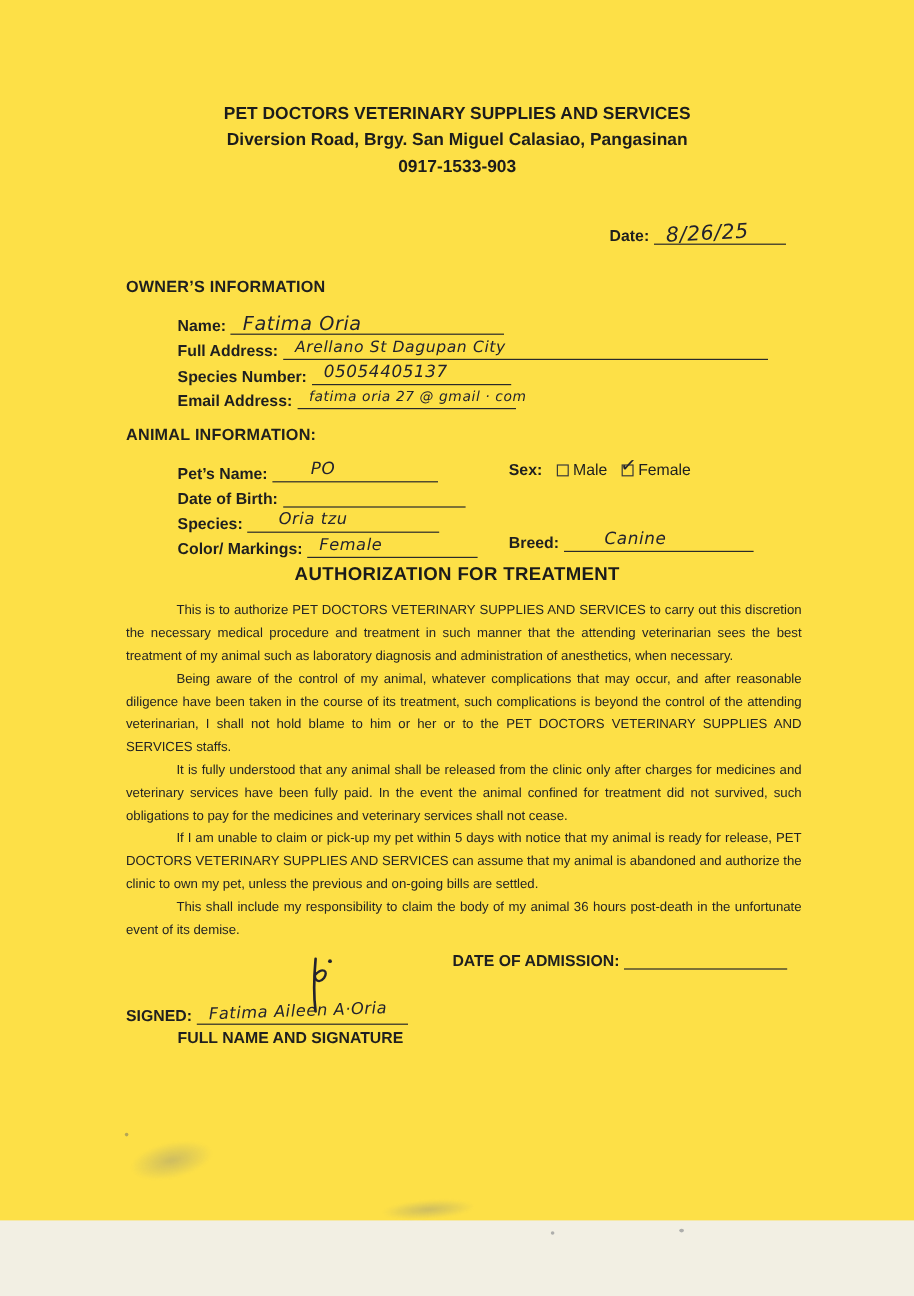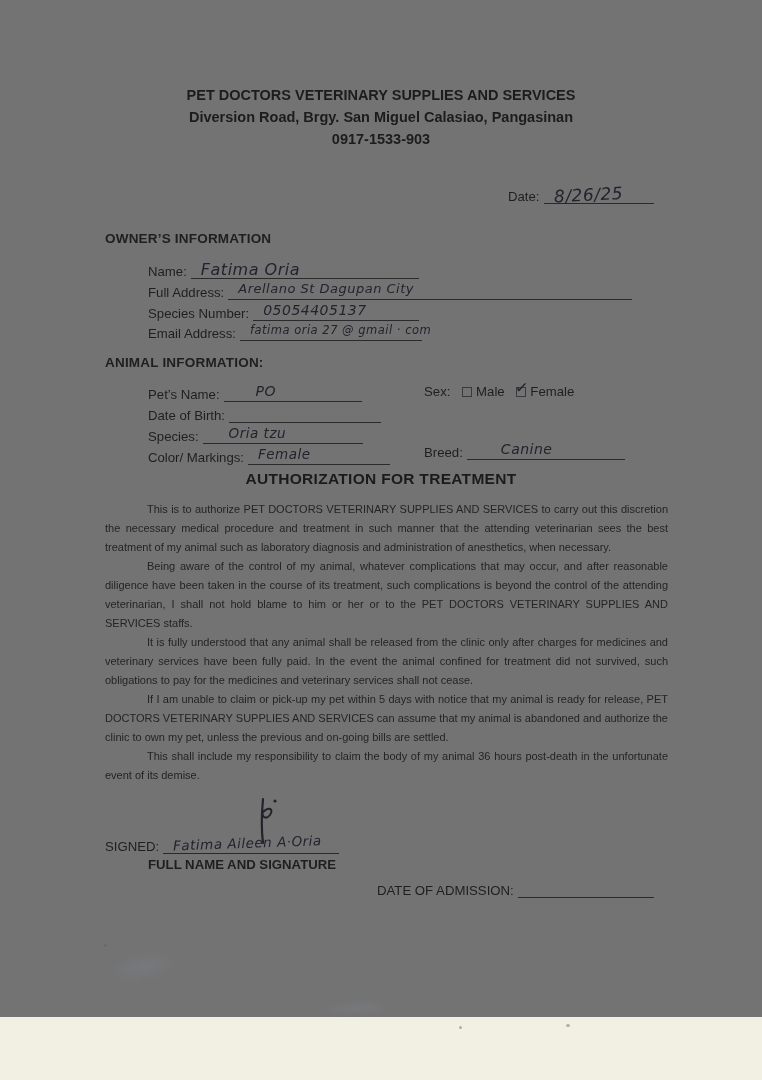--- a/index.html
+++ b/index.html
@@ -1,26 +1,26 @@
 <!DOCTYPE html>
 <html><head>
 <meta charset="utf-8">
 <style>
   html,body{margin:0;padding:0;background:#dddbd2;}
-  .scan{position:relative;width:762px;height:1080px;background:#737373;overflow:hidden;
+  .scan{position:relative;width:762px;height:1080px;background:#fde047;overflow:hidden;
         font-family:"Liberation Sans",sans-serif;color:#1f1f1f;}
   .tray{position:absolute;left:0;top:1017px;width:762px;height:63px;background:#f2efe3;}
   .abs{position:absolute;}
   .bold{font-weight:700;}
   .header{left:0;top:84px;width:762px;text-align:center;font-weight:700;
           font-size:14.5px;line-height:22px;color:#1c1c1c;}
   .hw{font-family:"DejaVu Sans",sans-serif;font-style:italic;color:#23232e;
       font-size:15px;letter-spacing:.5px;white-space:nowrap;}
   .frow{position:absolute;font-size:13.2px;white-space:nowrap;}
-  .frow .lbl{font-weight:400;}
+  .frow .lbl{font-weight:700;}
   .line{display:inline-block;border-bottom:1.5px solid #2a2a2a;vertical-align:bottom;
         height:17px;margin-left:4px;}
   .line .hw{position:relative;top:-1px;display:inline-block;padding-left:10px;}
   .heading{font-size:13.5px;font-weight:700;letter-spacing:.2px;}
   .title{left:0;top:470px;width:762px;text-align:center;font-size:15.5px;
          font-weight:700;letter-spacing:.3px;color:#1b1b1b;}
   .paras{left:105px;top:500px;width:563px;}
   .paras p{margin:0;text-indent:42px;text-align:justify;font-size:11px;
            line-height:19px;color:#242424;}
   .cb{position:relative;display:inline-block;width:8px;height:8px;
@@ -101,21 +101,21 @@
     <path d="M17,47 C15,32 16,14 17,3" stroke="#23232e" stroke-width="2.2" fill="none" stroke-linecap="round"></path>
     <path d="M17,16 C23,10 28,13 24,19 C20,24 15,21 17,15" stroke="#23232e" stroke-width="2" fill="none" stroke-linecap="round"></path>
     <circle cx="29" cy="5" r="1.6" fill="#23232e"></circle>
   </svg>
 
   <div class="frow" style="left:105px;top:836px;">
     <span class="lbl">SIGNED:</span><span class="line" style="width:176px;"><span class="hw" style="font-size:13.5px;transform:rotate(-2deg);display:inline-block;">Fatima Aileen A·Oria</span></span>
   </div>
   <div class="abs bold" style="left:148px;top:857px;font-size:13.2px;">FULL NAME AND SIGNATURE</div>
 
-  <div class="frow" style="left:377px;top:880px;">
+  <div class="frow" style="left:377px;top:790px;">
     <span class="lbl">DATE OF ADMISSION:</span><span class="line" style="width:136px;"><span class="hw"></span></span>
   </div>
 
   <div class="smudge" style="left:108px;top:952px;width:70px;height:30px;transform:rotate(-12deg);"></div>
   <div class="smudge" style="left:318px;top:1000px;width:78px;height:16px;transform:rotate(-4deg);"></div>
   <div class="speck" style="left:104px;top:944px;"></div>
   <div class="speck" style="left:459px;top:1026px;"></div>
   <div class="speck" style="left:566px;top:1024px;width:4px;height:3px;"></div>
 
 </div>

